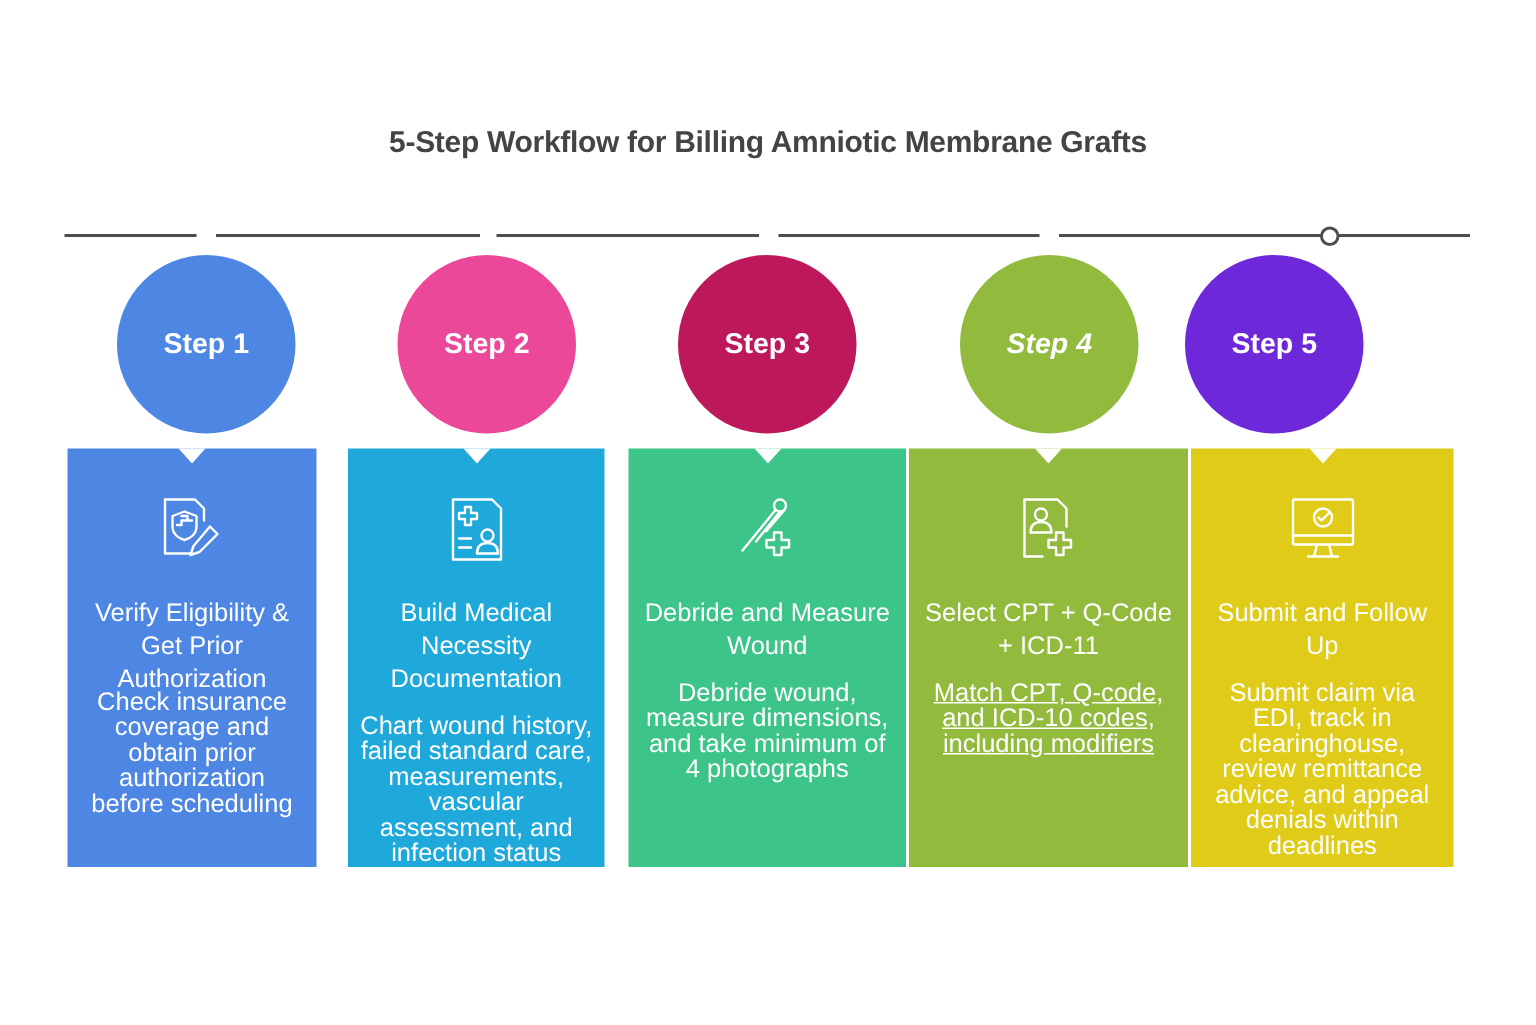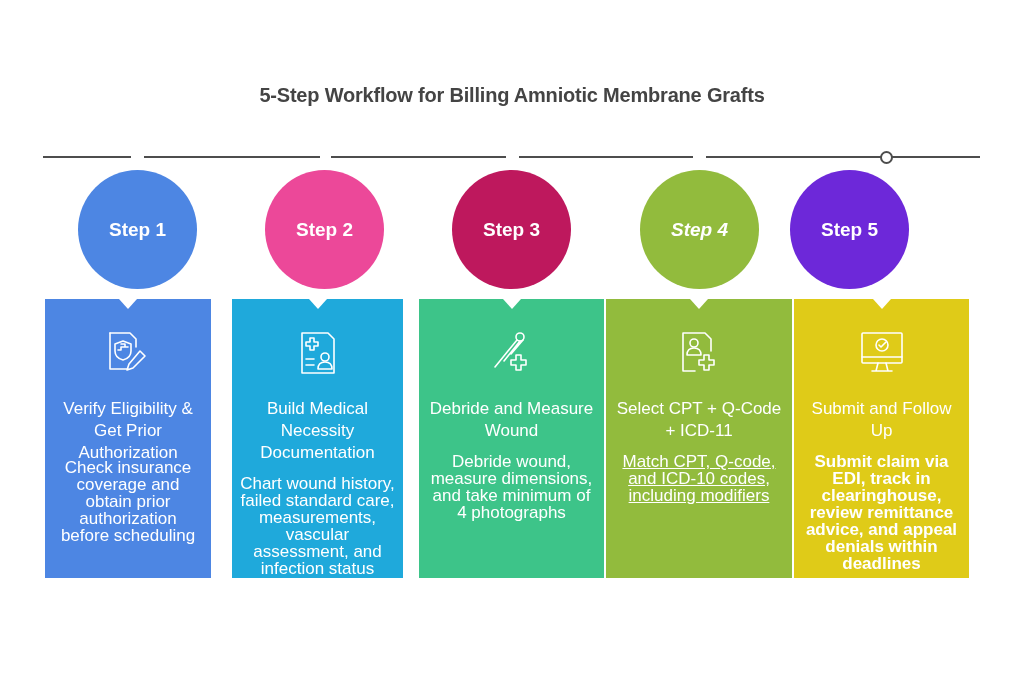--- a/index.html
+++ b/index.html
@@ -95,14 +95,14 @@
 <div class="card" style="left:794px;width:175px;background:#dfcb18;">
   <div class="notch"></div>
   <svg class="icon" viewBox="0 0 48 48" fill="none" stroke="#fff" stroke-width="1.6" stroke-linejoin="round" stroke-linecap="round">
     <rect x="4" y="4" width="40" height="30" rx="1"></rect>
     <path d="M4 28h40"></path>
     <path d="M20 34l-2 8h12l-2-8M14 42h20"></path>
     <circle cx="24" cy="16" r="6"></circle>
       <path d="M21 16l2 2l5-5"></path>
   </svg>
   <div class="card-title">Submit and Follow Up</div>
-  <div class="card-desc" style="top:154px;font-weight:bold;">Submit claim via EDI, track in clearinghouse, review remittance advice, and appeal denials within deadlines</div>
+  <div class="card-desc" style="top:154px;">Submit claim via EDI, track in clearinghouse, review remittance advice, and appeal denials within deadlines</div>
 </div>
 
 </body></html>

